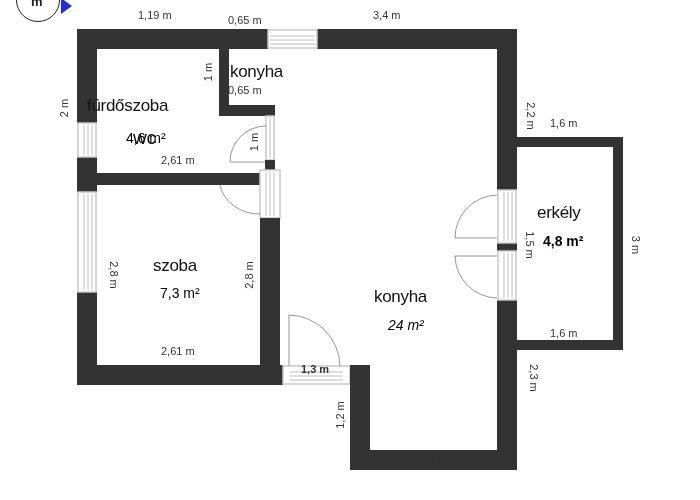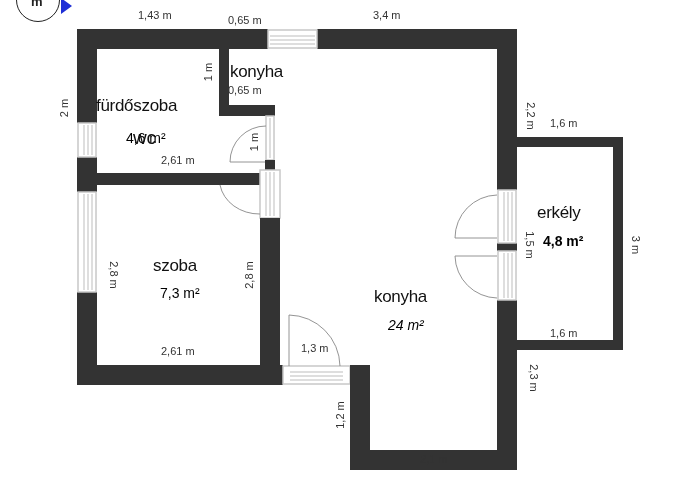--- a/index.html
+++ b/index.html
@@ -108,42 +108,42 @@
 
     <rect class="wall" x="517" y="137" width="106" height="10"></rect>
     <rect class="wall" x="613" y="137" width="10" height="213"></rect>
     <rect class="wall" x="517" y="340" width="106" height="10"></rect>
   </svg>
 
   <div class="compass"></div>
   <div class="compass-n">m</div>
   <div class="compass-arrow"></div>
 
-  <div class="lbl room" style="left:96px; top:96px;">fürdőszoba</div>
+  <div class="lbl room" style="left:87px; top:96px;">fürdőszoba</div>
   <div class="lbl area" style="left:126px; top:130px;">4,6 m²</div>
   <div class="lbl room" style="left:133px; top:127px; font-size:19px;">wc</div>
 
   <div class="lbl room" style="left:230px; top:62px;">konyha</div>
 
   <div class="lbl room" style="left:153px; top:256px;">szoba</div>
   <div class="lbl area" style="left:160px; top:285px;">7,3 m²</div>
 
   <div class="lbl room" style="left:374px; top:287px;">konyha</div>
   <div class="lbl area" style="left:388px; top:317px;font-style:italic;">24 m²</div>
 
   <div class="lbl room" style="left:537px; top:203px;">erkély</div>
   <div class="lbl area" style="left:543px; top:233px;font-weight:bold;">4,8 m²</div>
 
-  <div class="lbl dim" style="left:138px; top:9px;">1,43 m</div>
+  <div class="lbl dim" style="left:138px; top:9px;">1,19 m</div>
   <div class="lbl dim" style="left:228px; top:14px;">0,65 m</div>
   <div class="lbl dim" style="left:373px; top:9px;">3,4 m</div>
   <div class="lbl dim" style="left:228px; top:84px;">0,65 m</div>
   <div class="lbl dim" style="left:161px; top:154px;">2,61 m</div>
   <div class="lbl dim" style="left:161px; top:345px;">2,61 m</div>
-  <div class="lbl dim" style="left:301px; top:342px;">1,3 m</div>
+  <div class="lbl dim" style="left:301px; top:363px;font-weight:bold;">1,3 m</div>
   <div class="lbl dim" style="left:550px; top:117px;">1,6 m</div>
   <div class="lbl dim" style="left:550px; top:327px;">1,6 m</div>
   <div class="lbl dim" style="left:420px; top:453px;">2,1 m</div>
 
   <div class="lbl dim rotn" style="left:55px; top:102px;">2 m</div>
   <div class="lbl dim rotn" style="left:199px; top:66px;">1 m</div>
   <div class="lbl dim rotn" style="left:245px; top:136px;">1 m</div>
   <div class="lbl dim rot" style="left:100px; top:269px;">2,8 m</div>
   <div class="lbl dim rotn" style="left:235px; top:269px;">2,8 m</div>
   <div class="lbl dim rot" style="left:517px; top:110px;">2,2 m</div>

